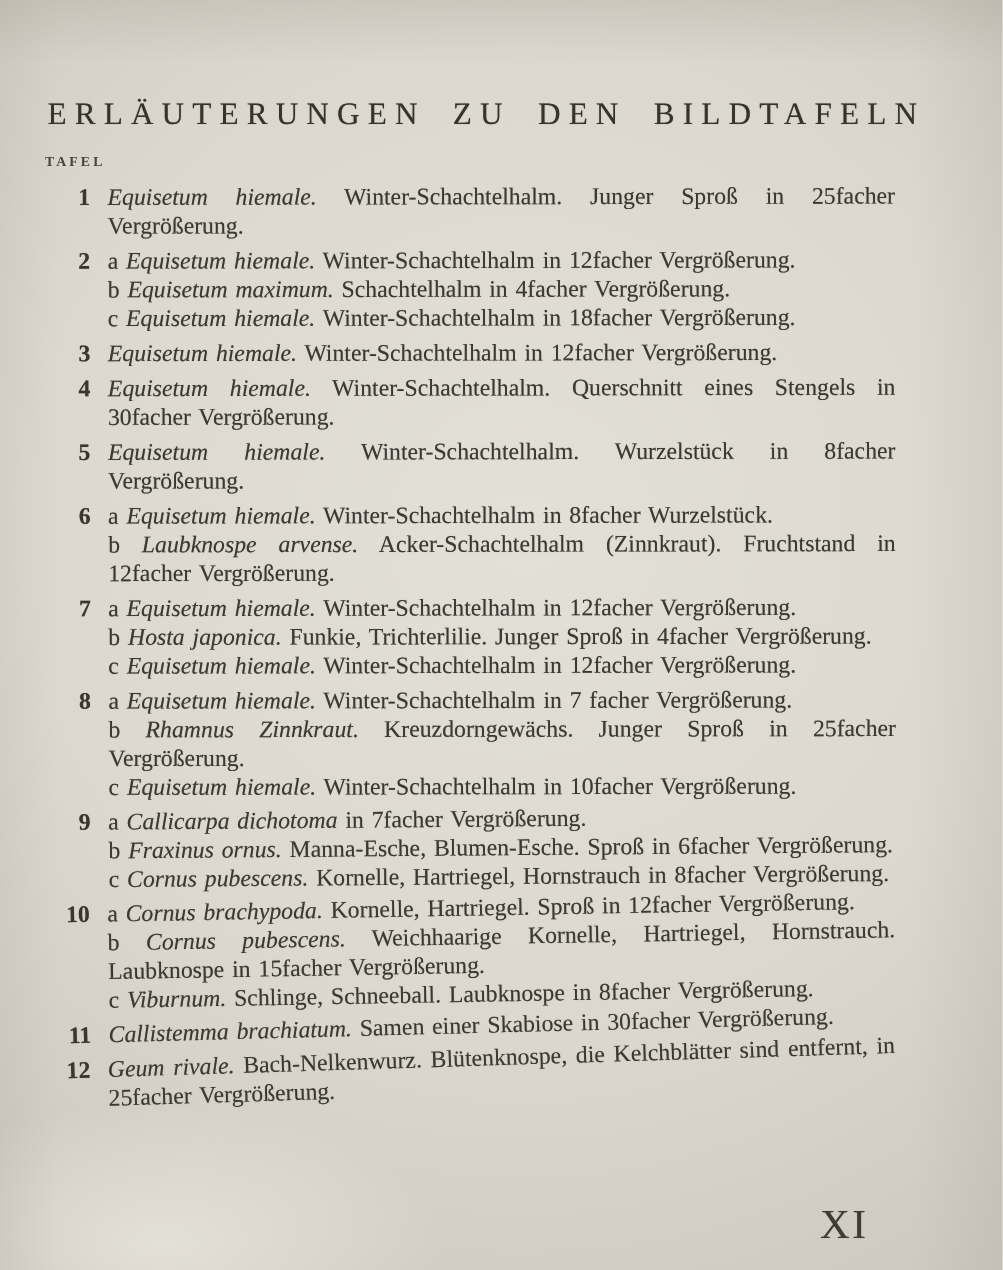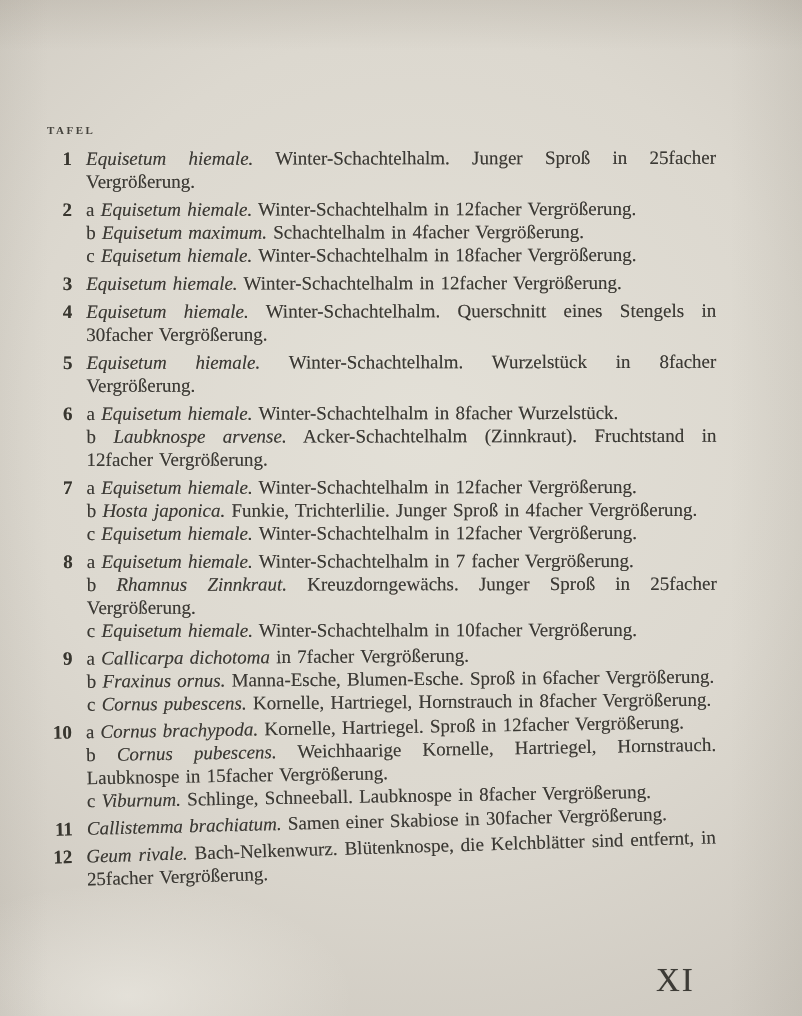--- a/index.html
+++ b/index.html
@@ -38,21 +38,20 @@
   }
 
   .tafel {
     position: absolute;
     left: 36px;
     top: 124px;
     font-size: 11px;
     font-weight: bold;
     letter-spacing: 2.5px;
     color: #45433d;
-    margin-left: 11px;
   }
 
   .entries {
     position: absolute;
     left: 40px;
     top: 147px;
     width: 676px;
     transform: rotate(-0.1deg);
     transform-origin: 0 0;
   }
@@ -102,20 +101,21 @@
     letter-spacing: 2px;
     color: #3d3b36;
     text-shadow: 0 0 0.7px rgba(61,59,54,0.5);
   }
 </style>
 </head>
 <body>
 
 <div class="page">
 
+  <div class="title">ERLÄUTERUNGEN ZU DEN BILDTAFELN</div>
 
   <div class="tafel">TAFEL</div>
 
   <div class="entries" id="entries">
   <div class="entry">
     <div class="num">1</div>
     <div class="items">
   <p class="item"><span class="letter"></span><span class="species">Equisetum hiemale.</span><span class="desc"> Winter-Schachtelhalm. Junger Sproß in 25facher Vergrößerung.</span></p>
 </div>
   </div>

